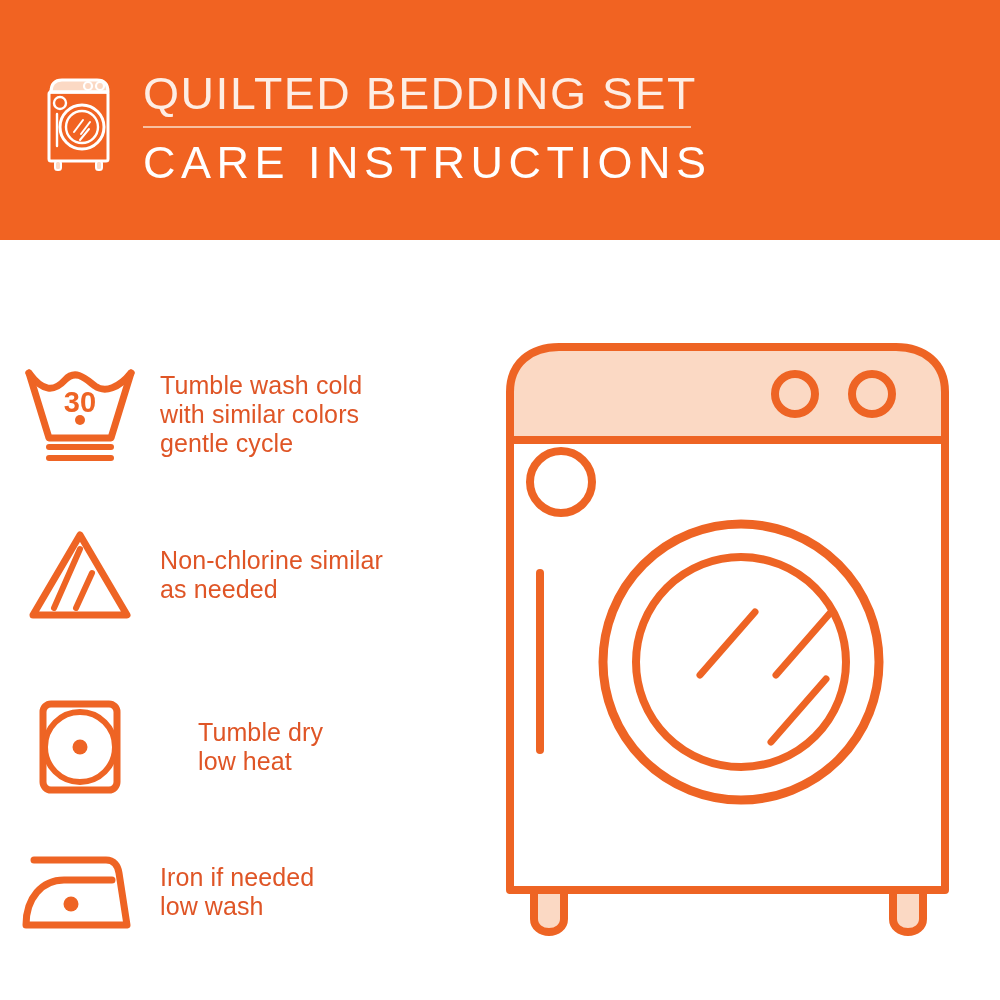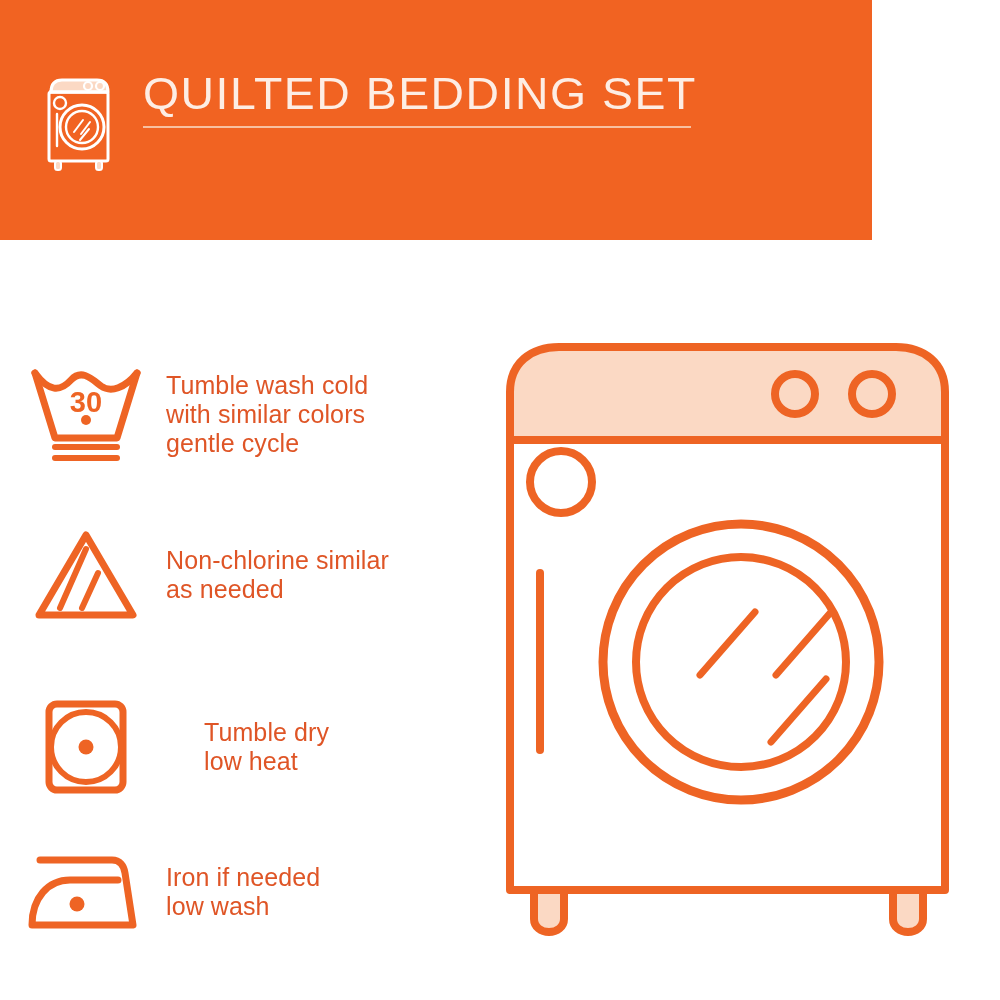--- a/index.html
+++ b/index.html
@@ -18,21 +18,21 @@
     width: 1000px;
     height: 1000px;
     background: #ffffff;
   }
 
   
   #header-banner {
     position: absolute;
     left: 0;
     top: 0;
-    width: 872px;
+    width: 1000px;
     height: 240px;
     background: #F16322;
   }
   #header-logo-icon {
     position: absolute;
     left: 44px;
     top: 74px;
     width: 72px;
     height: 100px;
   }
@@ -72,21 +72,21 @@
 
   
   #care-list {
     position: absolute;
     left: 0;
     top: 330px;
     width: 480px;
   }
   .care-row {
     position: absolute;
-    left: 6px;
+    left: 0;
     width: 480px;
     display: flex;
     align-items: center;
   }
   .care-icon-cell {
     width: 160px;
     min-width: 160px;
     display: flex;
     justify-content: center;
     align-items: center;
@@ -136,20 +136,21 @@
         <line x1="36" y1="66" x2="45" y2="55" stroke="#FFFFFF" stroke-width="2" stroke-linecap="round"></line>
 
         <rect x="11" y="87" width="6" height="9" rx="2.5" fill="#FBD9C4" stroke="#FFFFFF" stroke-width="2"></rect>
         <rect x="52" y="87" width="6" height="9" rx="2.5" fill="#FBD9C4" stroke="#FFFFFF" stroke-width="2"></rect>
       </svg>
     </div>
 
     <div id="header-text-block">
       <div id="header-title">QUILTED BEDDING SET</div>
       <div id="header-divider"></div>
+      <div id="header-subtitle">CARE INSTRUCTIONS</div>
     </div>
 
   </div>
 
   <div id="care-list">
 
     <div class="care-row" style="top:30px;">
       <div class="care-icon-cell">
         <svg width="118" height="108" viewBox="0 0 118 108" fill="none">
           <path d="M8 13 C22 32 33 32 44 20 C55 8 66 20 74 26 C84 33 98 28 110 13" stroke="#EE6424" stroke-width="7" stroke-linecap="round" stroke-linejoin="round" fill="none"></path>

